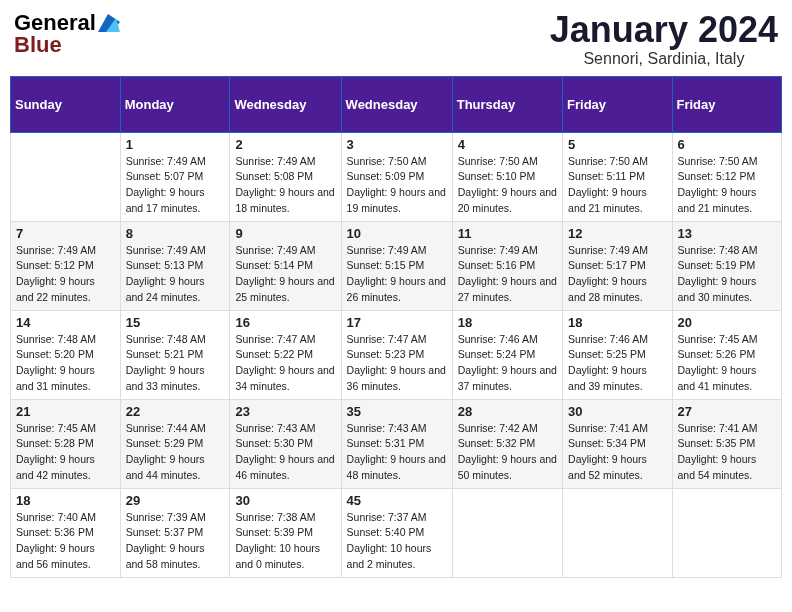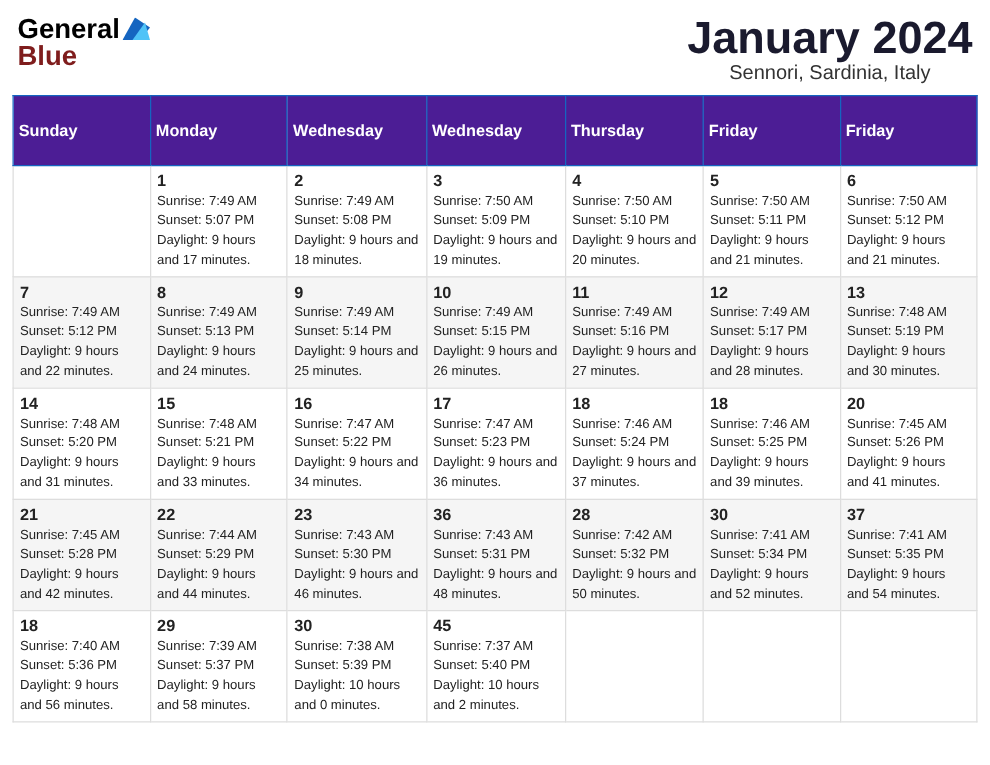--- a/index.html
+++ b/index.html
@@ -214,33 +214,33 @@
         </td>
         <td>
           <span class="day-num">22</span>
           <div class="day-detail">Sunrise: 7:44 AM<br>Sunset: 5:29 PM<br>Daylight: 9 hours and 44 minutes.</div>
         </td>
         <td>
           <span class="day-num">23</span>
           <div class="day-detail">Sunrise: 7:43 AM<br>Sunset: 5:30 PM<br>Daylight: 9 hours and 46 minutes.</div>
         </td>
         <td>
-          <span class="day-num">36</span>
+          <span class="day-num">35</span>
           <div class="day-detail">Sunrise: 7:43 AM<br>Sunset: 5:31 PM<br>Daylight: 9 hours and 48 minutes.</div>
         </td>
         <td>
           <span class="day-num">28</span>
           <div class="day-detail">Sunrise: 7:42 AM<br>Sunset: 5:32 PM<br>Daylight: 9 hours and 50 minutes.</div>
         </td>
         <td>
           <span class="day-num">30</span>
           <div class="day-detail">Sunrise: 7:41 AM<br>Sunset: 5:34 PM<br>Daylight: 9 hours and 52 minutes.</div>
         </td>
         <td>
-          <span class="day-num">37</span>
+          <span class="day-num">27</span>
           <div class="day-detail">Sunrise: 7:41 AM<br>Sunset: 5:35 PM<br>Daylight: 9 hours and 54 minutes.</div>
         </td>
       </tr>
       <tr>
         <td>
           <span class="day-num">18</span>
           <div class="day-detail">Sunrise: 7:40 AM<br>Sunset: 5:36 PM<br>Daylight: 9 hours and 56 minutes.</div>
         </td>
         <td>
           <span class="day-num">29</span>

